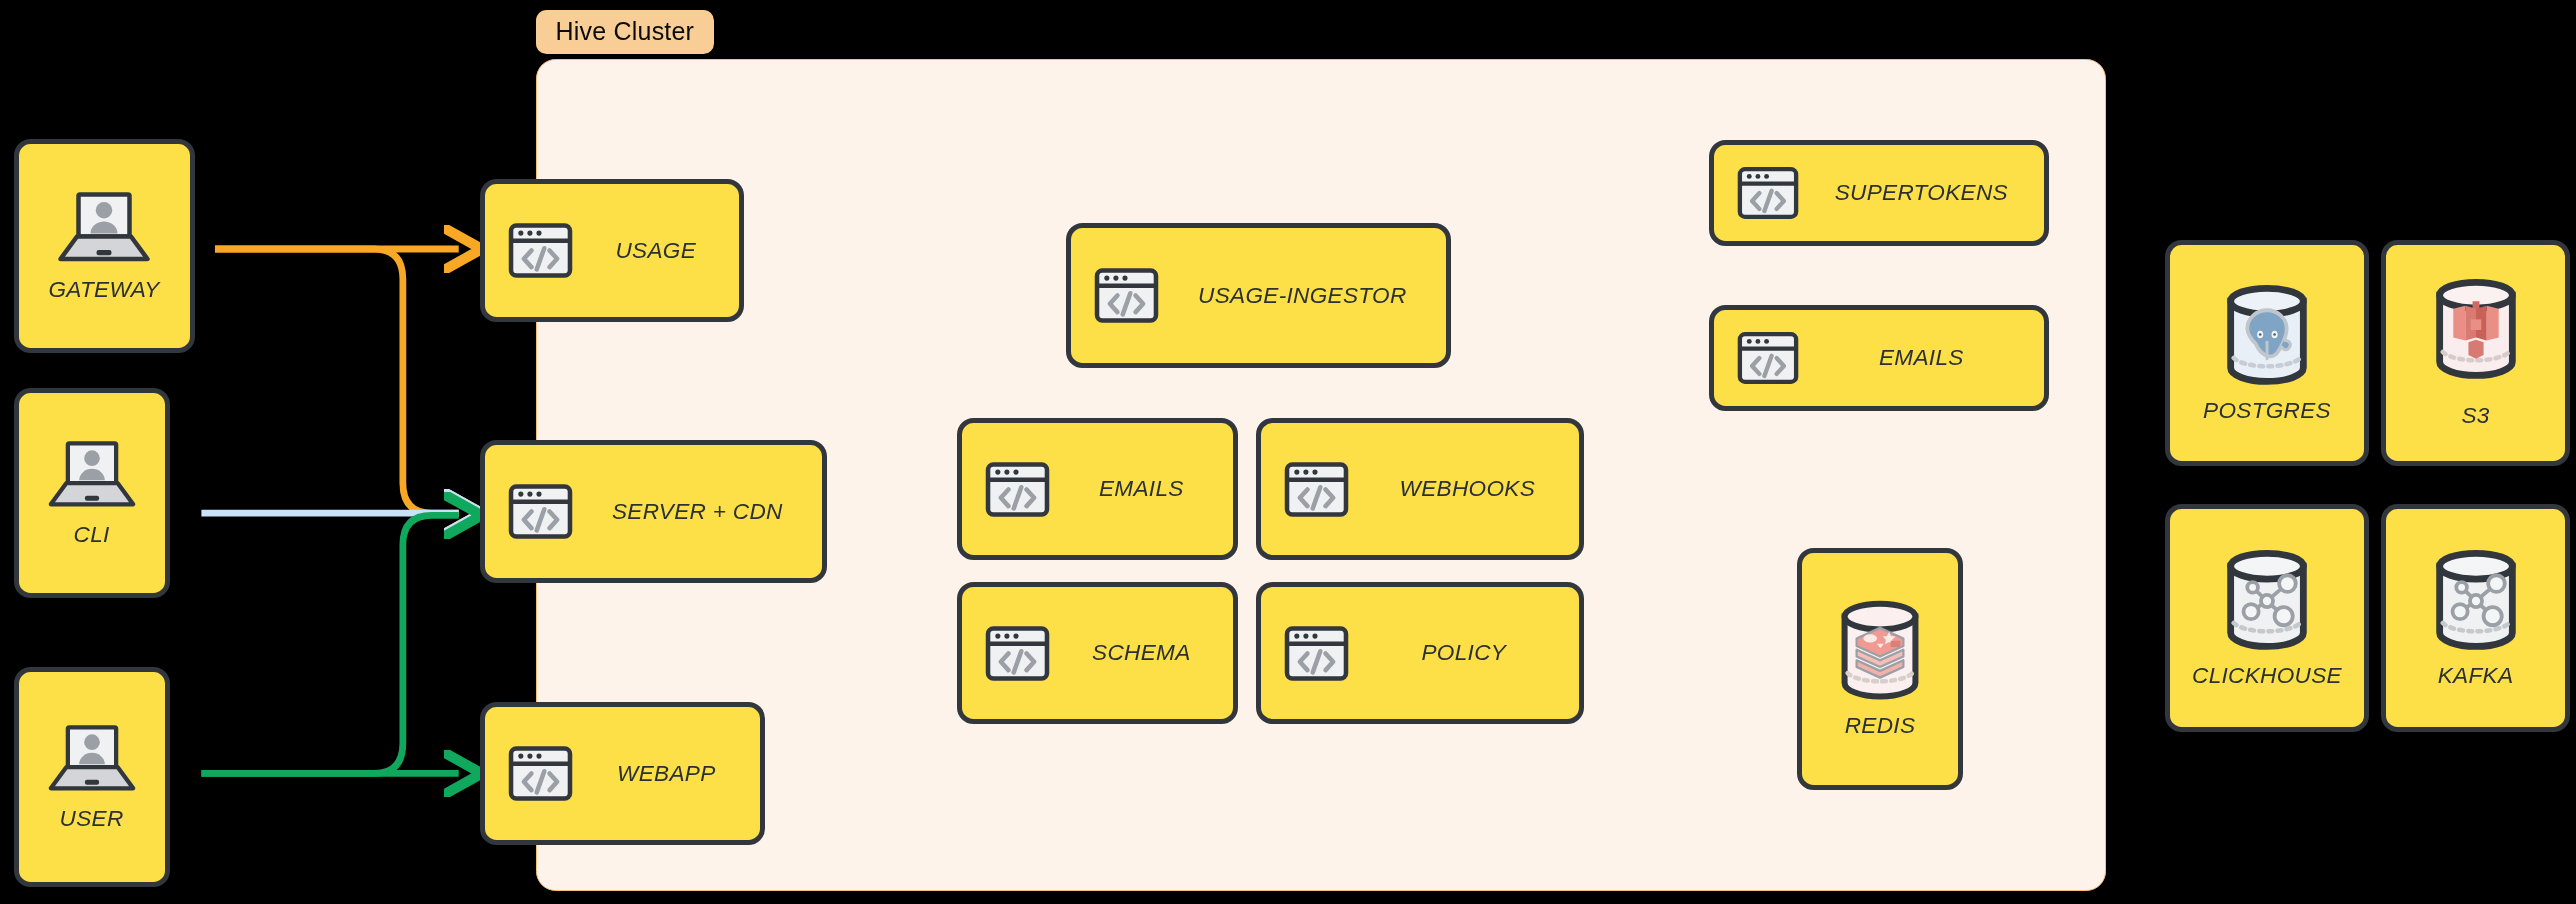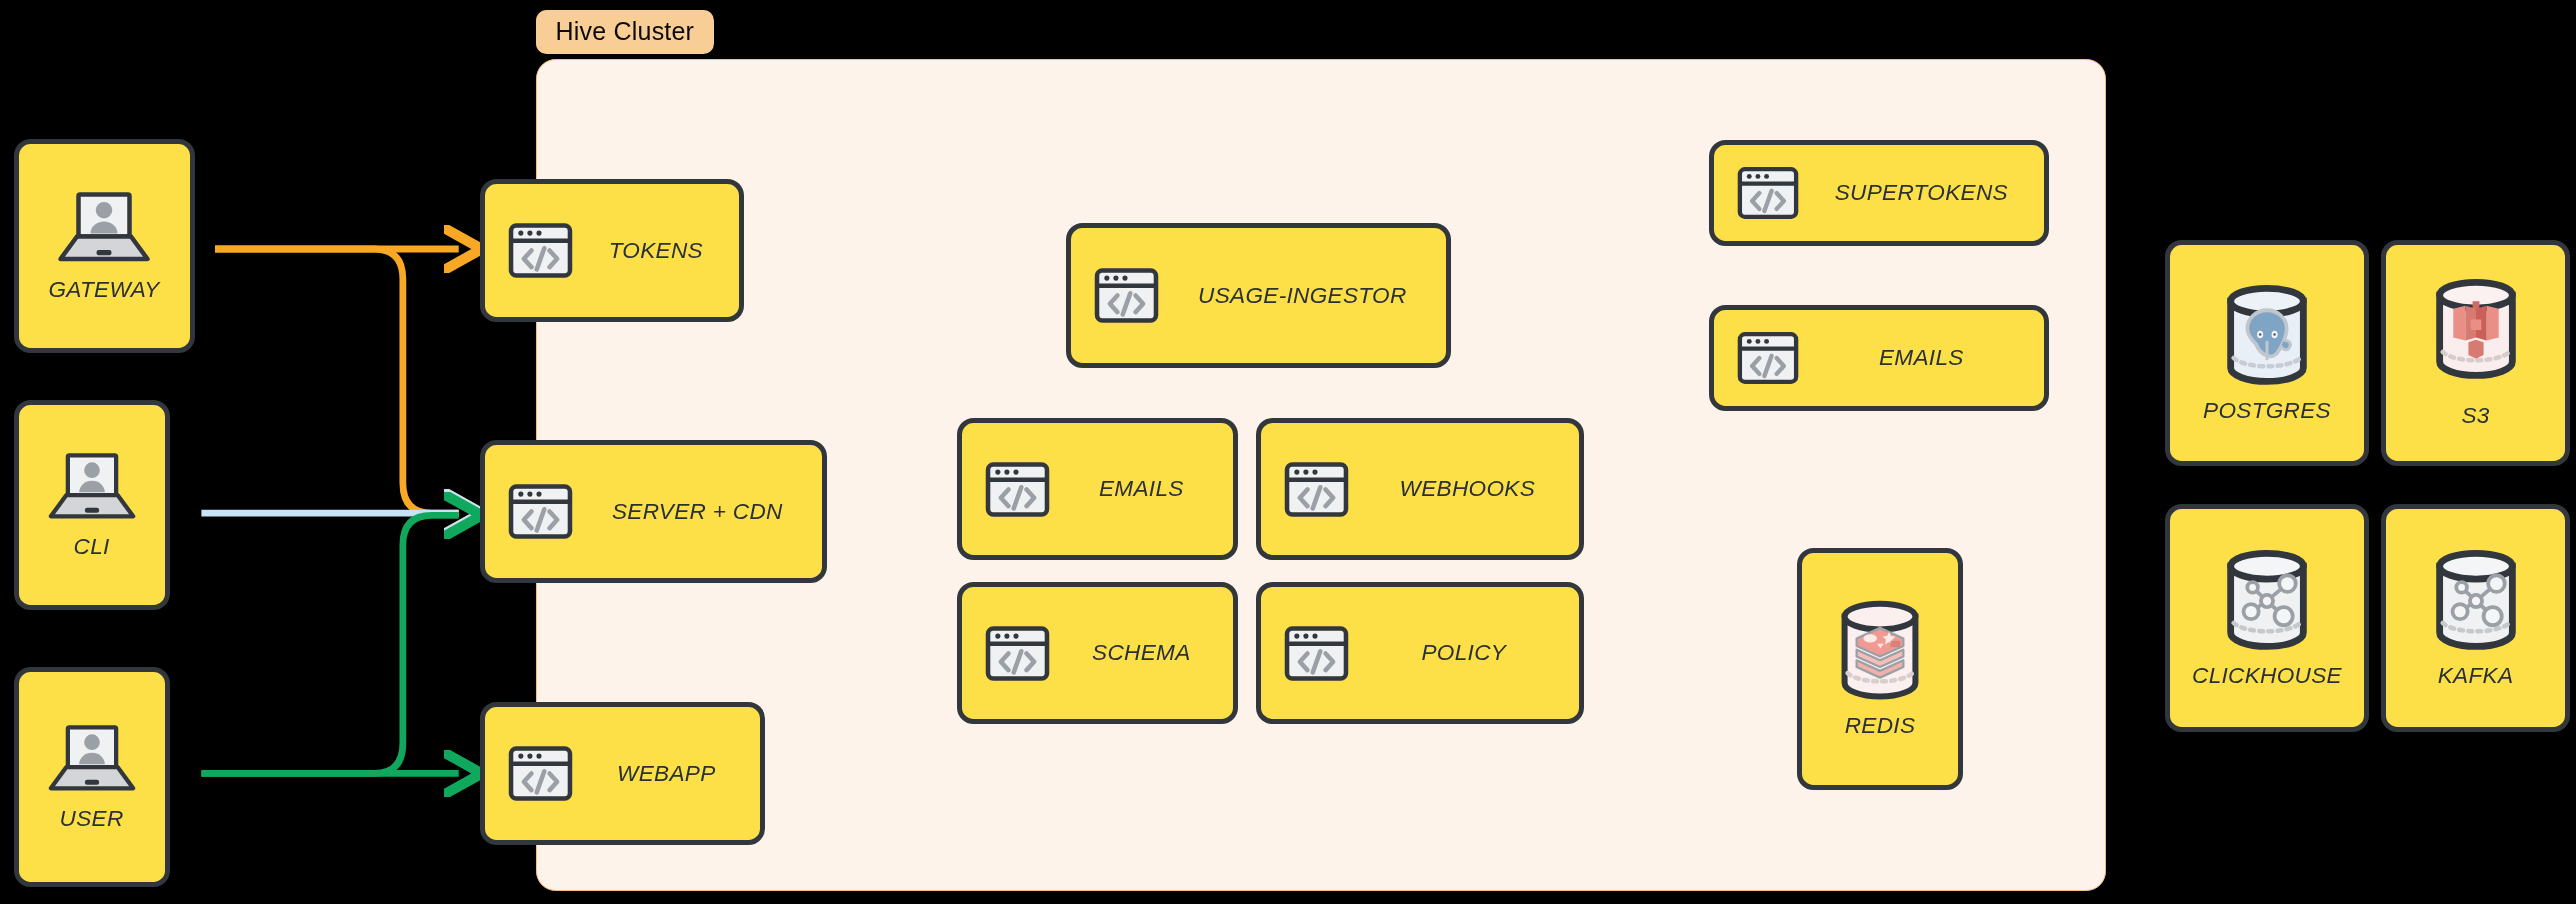--- a/index.html
+++ b/index.html
@@ -127,21 +127,21 @@
         <circle cx="66" cy="27" r="11" fill="#9AA0A6"></circle>
         <path d="M48,58 a18,16 0 0 1 36,0 z" fill="#9AA0A6"></path>
         <path d="M30,62 L102,62 L124,92 L8,92 Z" fill="#D3D5D8" stroke="#32373D" stroke-width="6" stroke-linejoin="round"></path>
         <rect x="56" y="80" width="20" height="7" rx="3" fill="#32373D"></rect>
         <line x1="32" y1="62" x2="100" y2="62" stroke="#32373D" stroke-width="3" stroke-dasharray="4 4"></line>
       </svg>
     </span>
     <span class="lbl">GATEWAY</span>
   </div>
 
-  <div class="card vert" style="left:13.6px; top:400px; width:156px; height:210px;">
+  <div class="card vert" style="left:13.6px; top:388px; width:156px; height:210px;">
     <span class="icon-wrap">
       <svg width="94" height="71" viewBox="0 0 132 100">
         <rect x="32" y="6" width="68" height="56" rx="2" fill="#F0F1F2" stroke="#32373D" stroke-width="6"></rect>
         <circle cx="66" cy="27" r="11" fill="#9AA0A6"></circle>
         <path d="M48,58 a18,16 0 0 1 36,0 z" fill="#9AA0A6"></path>
         <path d="M30,62 L102,62 L124,92 L8,92 Z" fill="#D3D5D8" stroke="#32373D" stroke-width="6" stroke-linejoin="round"></path>
         <rect x="56" y="80" width="20" height="7" rx="3" fill="#32373D"></rect>
         <line x1="32" y1="62" x2="100" y2="62" stroke="#32373D" stroke-width="3" stroke-dasharray="4 4"></line>
       </svg>
     </span>
@@ -166,21 +166,21 @@
     <span class="icon-wrap">
       <svg width="65" height="65" viewBox="0 0 86 86">
         <rect x="4" y="10" width="78" height="66" rx="7" fill="#F0F1F2" stroke="#32373D" stroke-width="6"></rect>
         <path d="M4,30 L82,30" stroke="#32373D" stroke-width="6"></path>
         <circle cx="17" cy="20" r="3.4" fill="#32373D"></circle>
           <circle cx="29" cy="20" r="3.4" fill="#32373D"></circle>
           <circle cx="41" cy="20" r="3.4" fill="#32373D"></circle>
         <path d="M31,43 L21,54 L31,65 M55,43 L65,54 L55,65 M48,40 L38,68" fill="none" stroke="#9AA0A6" stroke-width="6" stroke-linecap="round" stroke-linejoin="round"></path>
       </svg>
     </span>
-    <span class="lbl">TOKENS</span>
+    <span class="lbl">USAGE</span>
   </div>
 
   <div class="card svc" style="left:480px; top:440px; width:347px; height:143px;">
     <span class="icon-wrap">
       <svg width="65" height="65" viewBox="0 0 86 86">
         <rect x="4" y="10" width="78" height="66" rx="7" fill="#F0F1F2" stroke="#32373D" stroke-width="6"></rect>
         <path d="M4,30 L82,30" stroke="#32373D" stroke-width="6"></path>
         <circle cx="17" cy="20" r="3.4" fill="#32373D"></circle>
           <circle cx="29" cy="20" r="3.4" fill="#32373D"></circle>
           <circle cx="41" cy="20" r="3.4" fill="#32373D"></circle>

